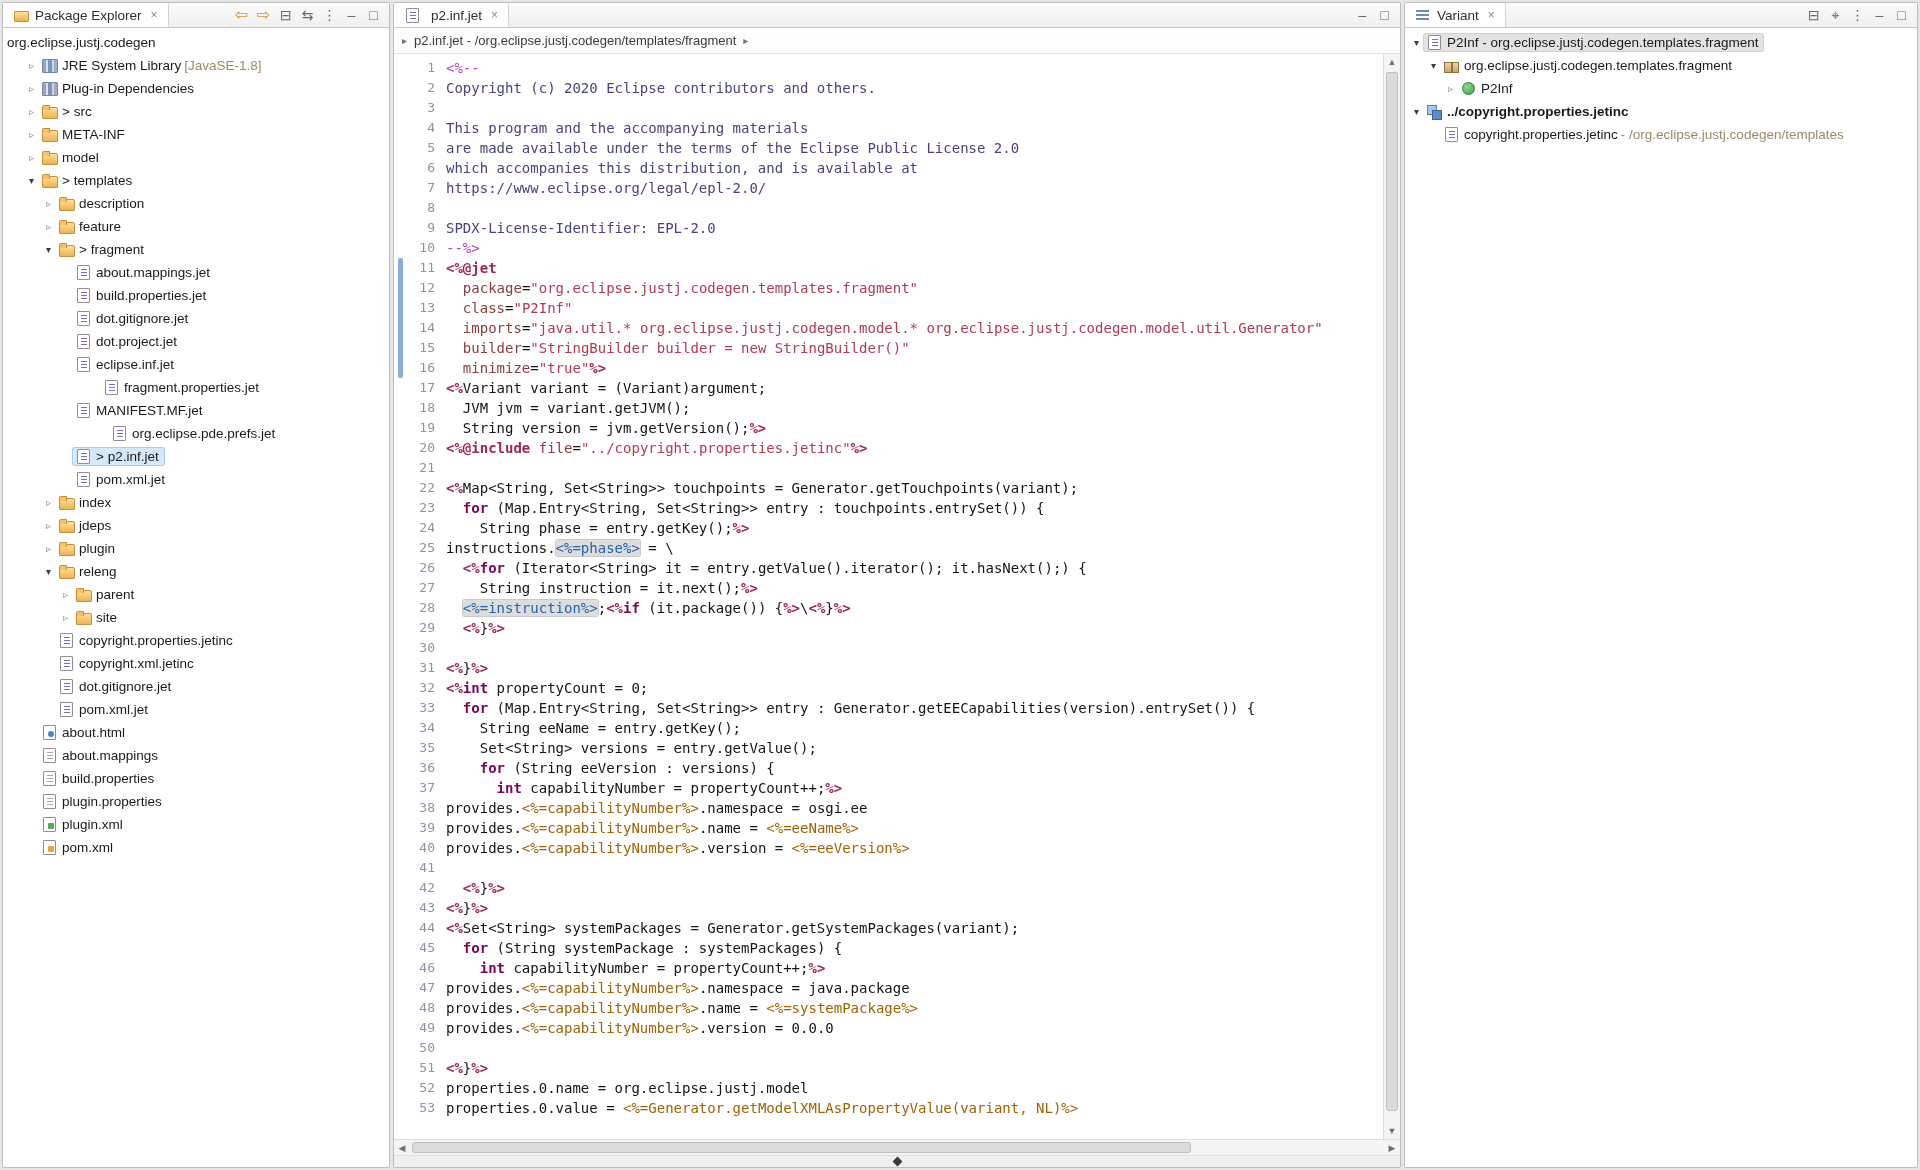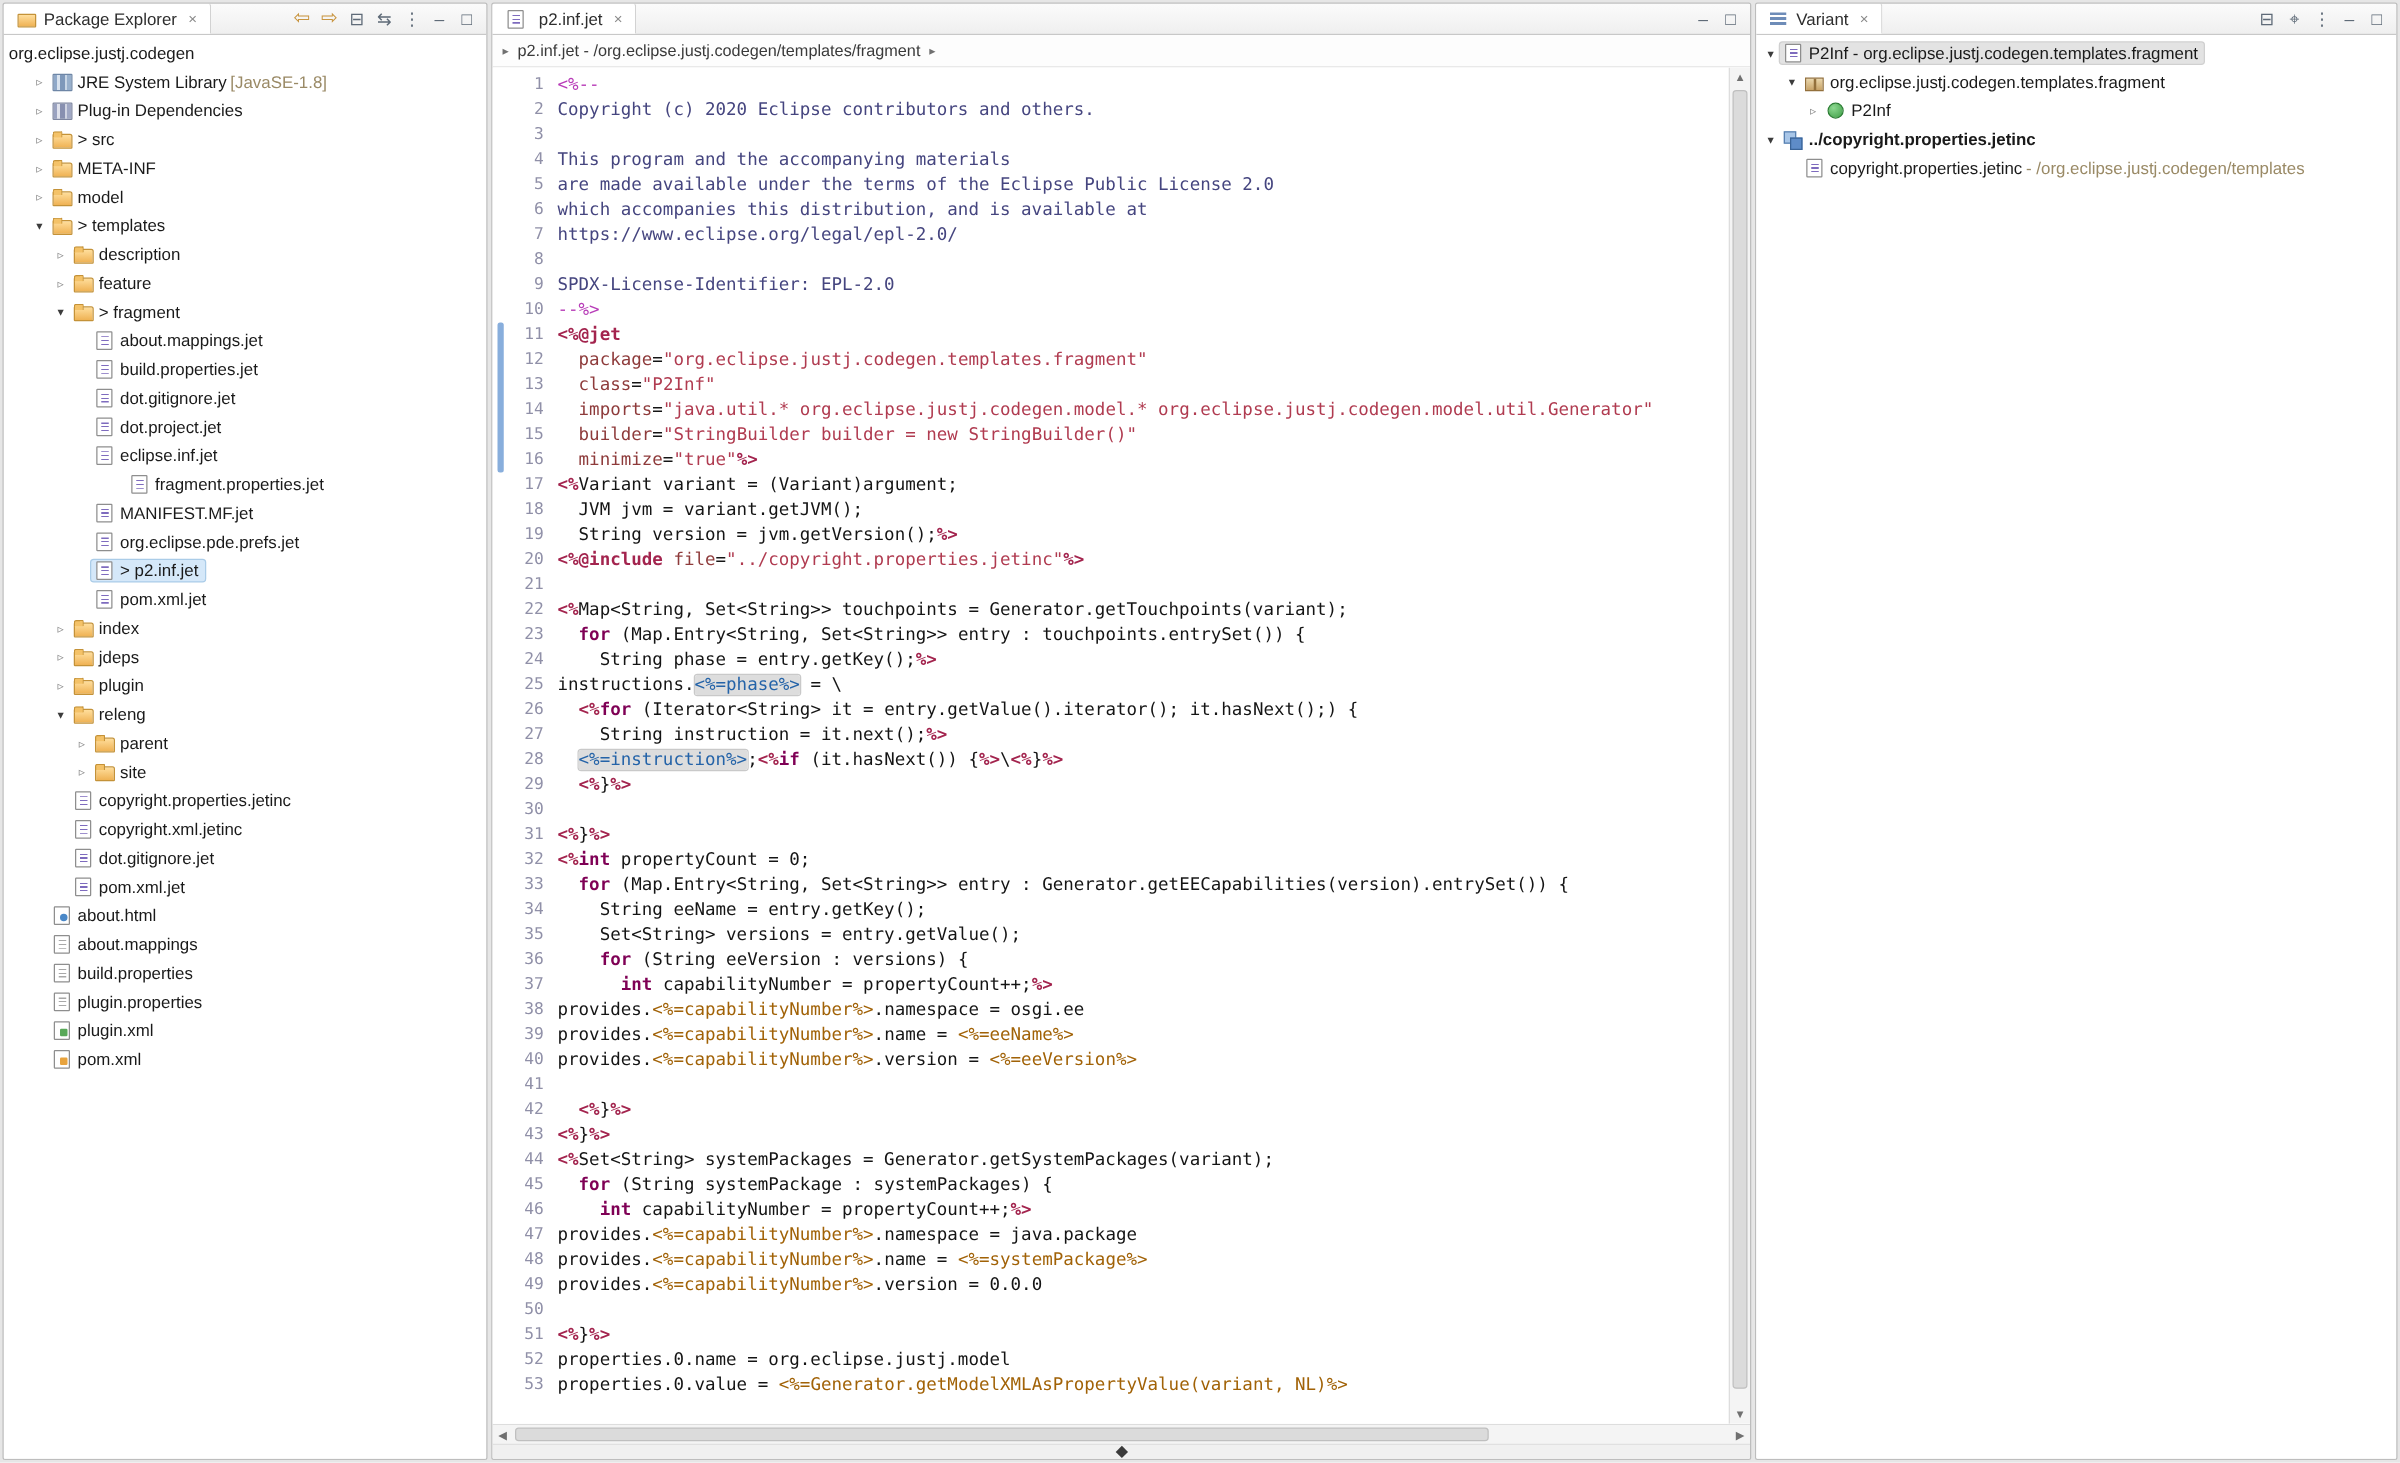--- a/index.html
+++ b/index.html
@@ -216,21 +216,21 @@
             <span class="tlabel">fragment.properties.jet</span>
           </span>
         </div>
         <div class="trow" style="padding-left: 55px;">
           <span class="arrow"></span>
           <span class="rowbox">
             <span class="ticon jet-file"></span>
             <span class="tlabel">MANIFEST.MF.jet</span>
           </span>
         </div>
-        <div class="trow" style="padding-left: 55px;">
+        <div class="trow" style="padding-left: 55px; margin-left: 36px;">
           <span class="arrow"></span>
           <span class="rowbox">
             <span class="ticon jet-file"></span>
             <span class="tlabel">org.eclipse.pde.prefs.jet</span>
           </span>
         </div>
         <div class="trow selected" style="padding-left: 55px;">
           <span class="arrow"></span>
           <span class="rowbox">
             <span class="ticon jet-file"></span>
@@ -484,21 +484,21 @@
           <div class="cline">
             <span class="ln">26</span>
             <span class="ct"><span class="tk-p">  </span><span class="tk-d">&lt;%</span><span class="tk-k">for</span><span class="tk-p"> (Iterator&lt;String&gt; it = entry.getValue().iterator(); it.hasNext();) {</span></span>
           </div>
           <div class="cline">
             <span class="ln">27</span>
             <span class="ct"><span class="tk-p">    String instruction = it.next();</span><span class="tk-d">%&gt;</span></span>
           </div>
           <div class="cline">
             <span class="ln">28</span>
-            <span class="ct"><span class="tk-p">  </span><span class="tk-xh">&lt;%=instruction%&gt;</span><span class="tk-p">;</span><span class="tk-d">&lt;%</span><span class="tk-k">if</span><span class="tk-p"> (it.hasNext()) {</span><span class="tk-d">%&gt;</span><span class="tk-p">\</span><span class="tk-d">&lt;%</span><span class="tk-p">}</span><span class="tk-d">%&gt;</span></span>
+            <span class="ct"><span class="tk-p">  </span><span class="tk-xh">&lt;%=instruction%&gt;</span><span class="tk-p">;</span><span class="tk-d">&lt;%</span><span class="tk-k">if</span><span class="tk-p"> (it.package()) {</span><span class="tk-d">%&gt;</span><span class="tk-p">\</span><span class="tk-d">&lt;%</span><span class="tk-p">}</span><span class="tk-d">%&gt;</span></span>
           </div>
           <div class="cline">
             <span class="ln">29</span>
             <span class="ct"><span class="tk-p">  </span><span class="tk-d">&lt;%</span><span class="tk-p">}</span><span class="tk-d">%&gt;</span></span>
           </div>
           <div class="cline">
             <span class="ln">30</span>
             <span class="ct"></span>
           </div>
           <div class="cline">

